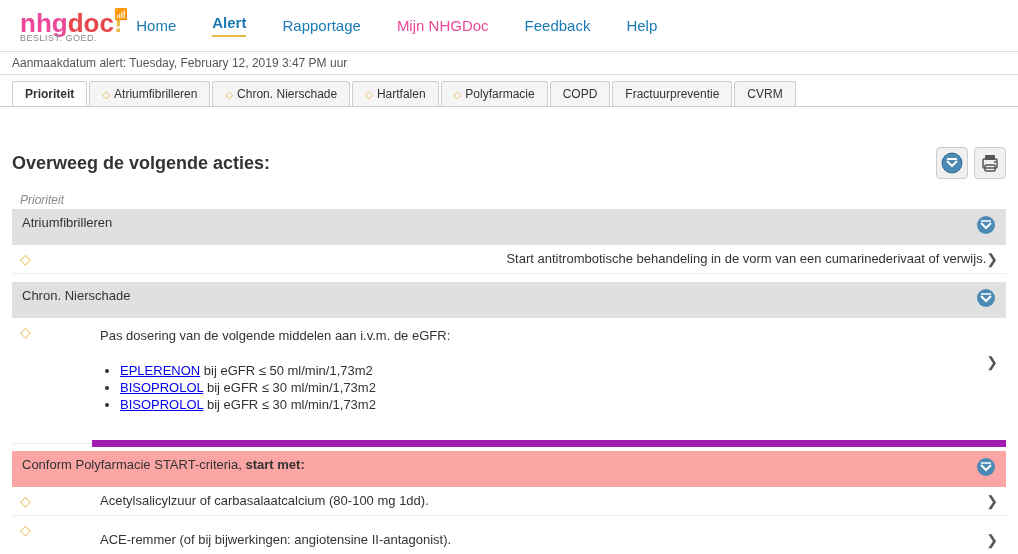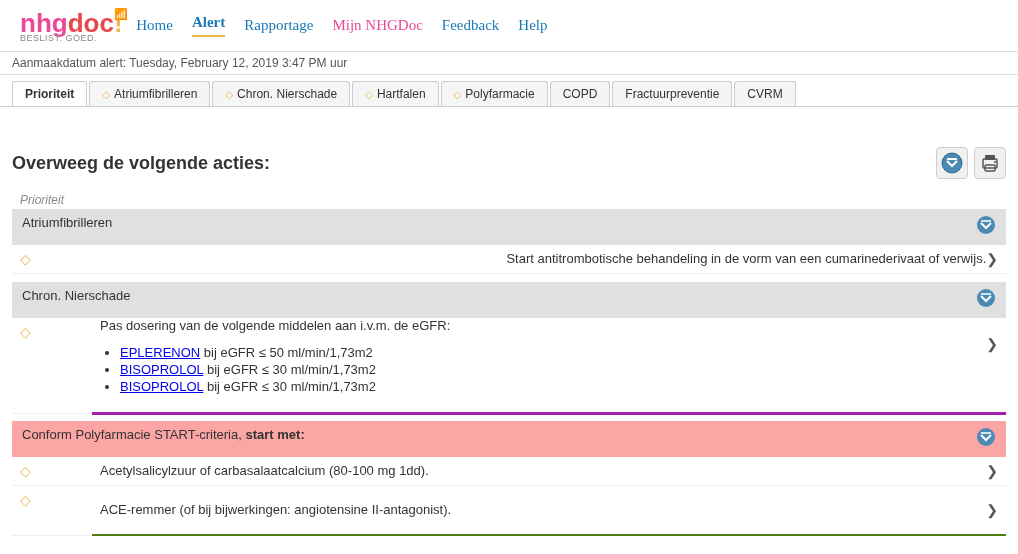--- a/index.html
+++ b/index.html
@@ -9,22 +9,21 @@
     .header {
       display: flex;
       align-items: center;
       padding: 8px 20px;
       border-bottom: 1px solid #ddd;
       background: #fff;
     }
     .nav {
       display: flex;
       align-items: center;
-      gap: 19px;
-      font-family: Liberation Serif, serif;
+      gap: 36px;
     }
     .nav a {
       text-decoration: none;
       color: #1a7ab5;
       font-size: 15px;
     }
 
     
     .date-bar {
       padding: 4px 12px;
@@ -276,23 +275,23 @@
               <line x1="5" y1="6" x2="15" y2="6" stroke="white" stroke-width="1.5"></line>
             </svg>
           </span>
         </td>
       </tr>
 
       <tr class="action-row">
         <td style="width:20px;padding:6px 4px 6px 8px;vertical-align:top;">
           <span style="color:#e8b84b;font-size:14px;">◇</span>
         </td>
-        <td style="padding:0 8px;vertical-align:top;border-bottom:3px solid #a21caf;">
+        <td style="padding:10px 8px;vertical-align:top;border-bottom:7px solid #a21caf;">
           <span>Pas dosering van de volgende middelen aan i.v.m. de eGFR:</span>
-          <ul class="bullet-list" style="list-style:disc;margin-left:20px;margin-top:12px;">
+          <ul class="bullet-list" style="list-style:disc;margin-left:20px;margin-top:20px;">
             <li>
               <a href="#">EPLERENON</a><span> bij eGFR ≤ 50 ml/min/1,73m2</span>
             </li>
             <li>
               <a href="#">BISOPROLOL</a><span> bij eGFR ≤ 30 ml/min/1,73m2</span>
             </li>
             <li>
               <a href="#">BISOPROLOL</a><span> bij eGFR ≤ 30 ml/min/1,73m2</span>
             </li>
           </ul>

